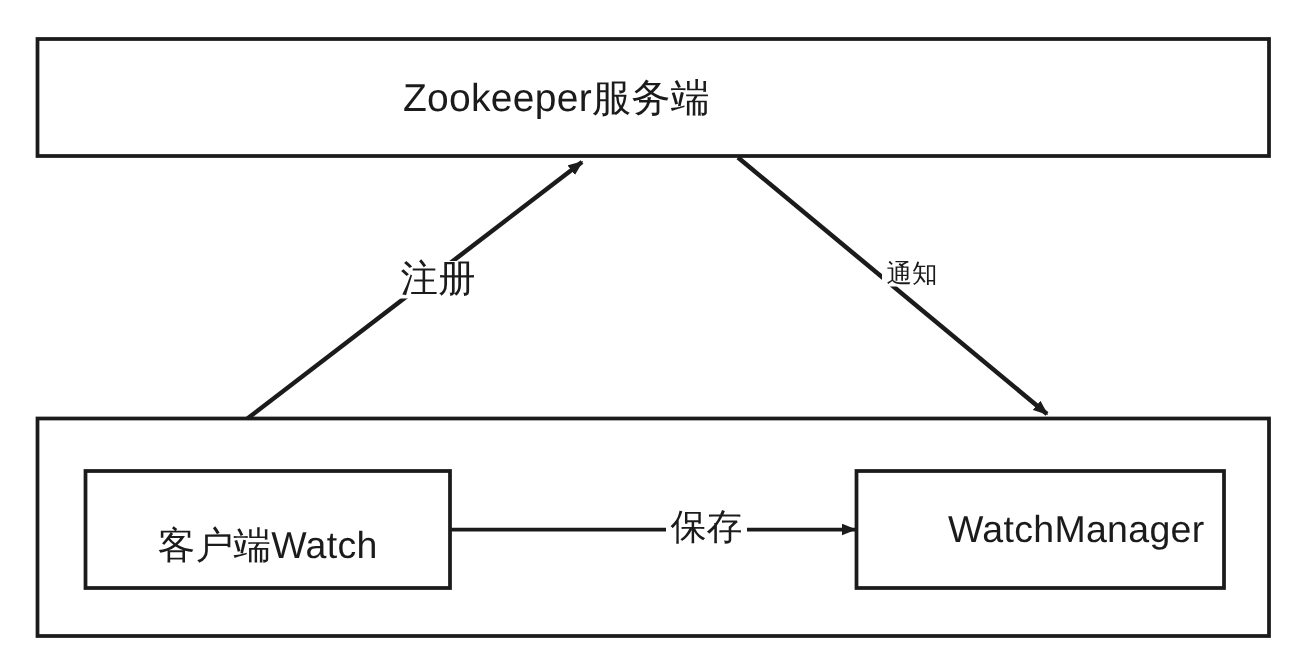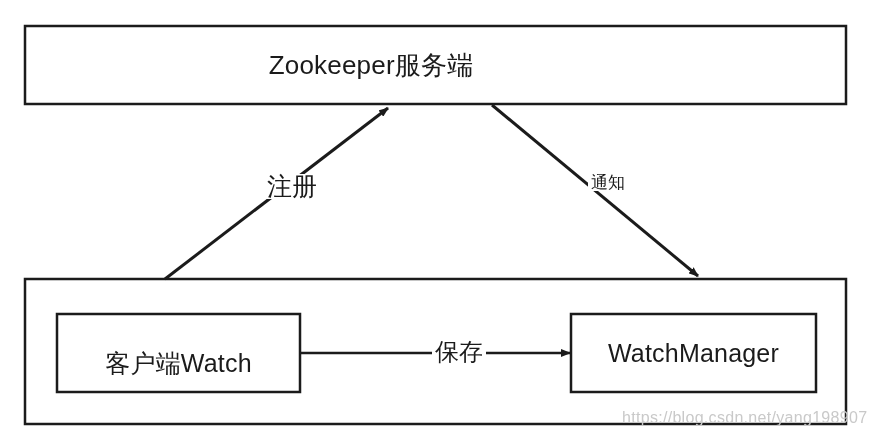--- a/index.html
+++ b/index.html
@@ -59,34 +59,35 @@
     width: 243px;
     height: 98px;
     font-size: 25px;
   }
   #watch-manager-label {
     left: 571px;
     top: 314px;
     width: 245px;
     height: 78px;
     font-size: 25px;
+    padding-left: 24px;
   }
   
   #register-label {
     left: 240px;
     top: 174px;
     font-size: 25px;
   }
   #notify-label {
     left: 564px;
     top: 174px;
     font-size: 17px;
   }
   #save-label {
-    left: 408px;
+    left: 420px;
     top: 340px;
     font-size: 24px;
   }
   #watermark {
     position: absolute;
     left: 622px;
     top: 409px;
     font-size: 16px;
     color: #c9c9c9;
     white-space: nowrap;
@@ -126,15 +127,14 @@
   <div class="box-label" id="client-watch-label">客户端Watch</div>
 
   <div class="box-label" id="watch-manager-label">WatchManager</div>
 
   <div class="edge-label" id="register-label">注册</div>
 
   <div class="edge-label" id="notify-label">通知</div>
 
   <div class="edge-label" id="save-label">保存</div>
 
-  <div id="watermark">https://blog.csdn.net/yang198907</div>
 
 </div>
 
 </body></html>

